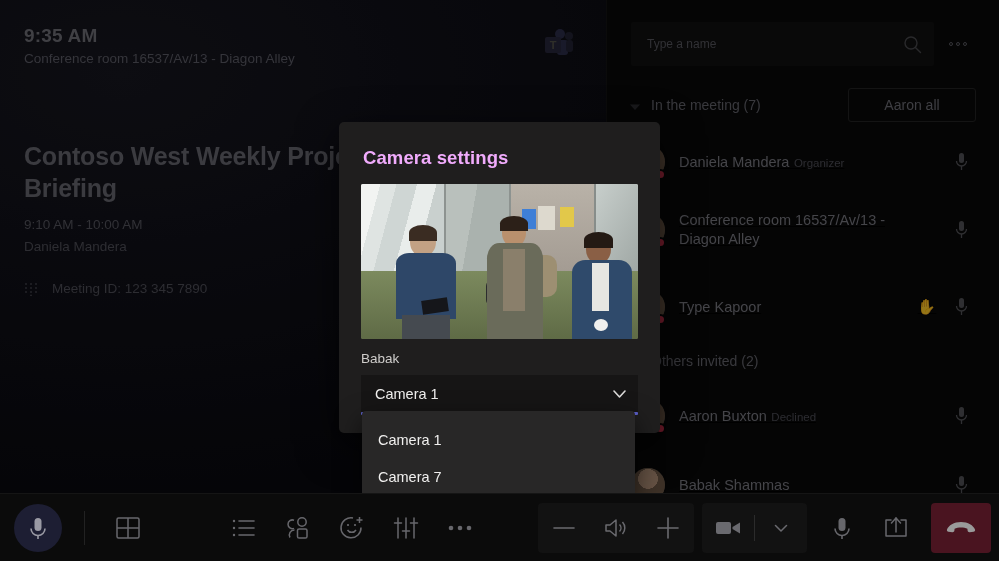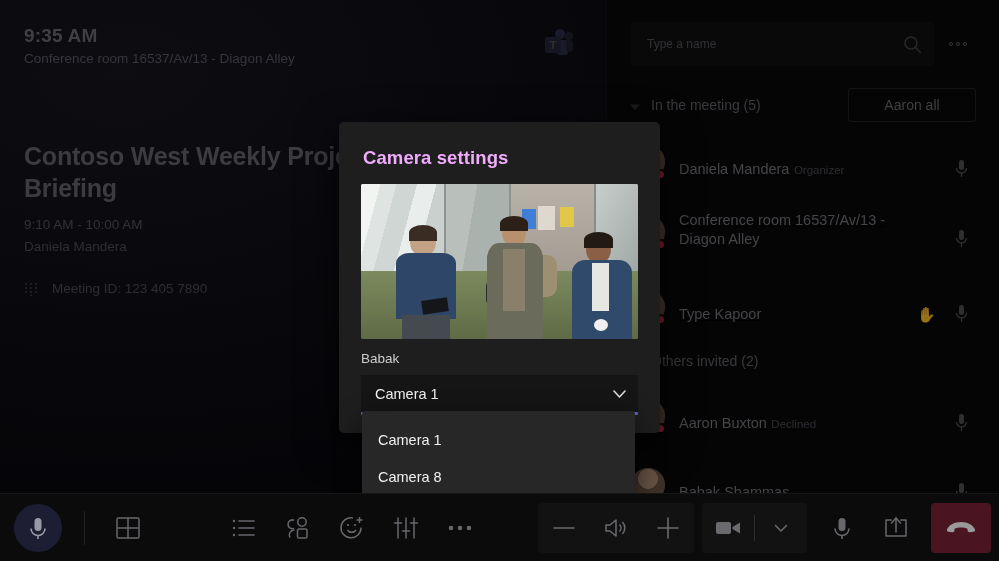--- a/index.html
+++ b/index.html
@@ -94,21 +94,21 @@
     position: absolute; right: 0; top: 3px;
     width: 128px; height: 34px;
     border: 1px solid #232323; border-radius: 3px;
     background: transparent; color: #6c6c74; font-size: 14px;
     font-family: "Liberation Sans", sans-serif;
     display: flex; align-items: center; justify-content: center;
   }
 
   .participant {
     position: absolute; left: 24px; width: 345px;
-    display: flex; align-items: flex-end; text-decoration: underline;
+    display: flex; align-items: center; text-decoration: underline;
   }
   .avatar {
     width: 34px; height: 34px; border-radius: 50%;
     flex: none; position: relative; overflow: visible;
     background: #3d3a38;
   }
   .avatar .face {
     position: absolute; inset: 0; border-radius: 50%;
     background: radial-gradient(circle at 50% 32%, #b08f78 0 34%, #6b5746 35% 100%);
   }
@@ -282,21 +282,21 @@
               <circle cx="2" cy="6" r="1"></circle>
                 <circle cx="7" cy="6" r="1"></circle>
                 <circle cx="12" cy="6" r="1"></circle>
               <circle cx="2" cy="10" r="1"></circle>
                 <circle cx="7" cy="10" r="1"></circle>
                 <circle cx="12" cy="10" r="1"></circle>
               <circle cx="7" cy="13.5" r="1"></circle>
             </g>
           </svg>
         </span>
-        <span class="meeting-id-text">Meeting ID: 123 405 7890</span>
+        <span class="meeting-id-text">Meeting ID: 123 345 7890</span>
       </div>
     </div>
   </div>
 
   <div class="roster">
 
     <div class="search-row">
       <div class="search-box">
         <span class="search-placeholder">Type a name</span>
         <span class="search-icon">
@@ -312,21 +312,21 @@
           <span></span>
       </div>
     </div>
 
     <div class="section-head meeting">
       <span class="caret">
         <svg viewBox="0 0 12 12" width="12" height="12">
             <path d="M1 3.5 L6 9 L11 3.5 Z" fill="#4e4e57"></path>
           </svg>
       </span>
-      <span class="section-label">In the meeting (5)</span>
+      <span class="section-label">In the meeting (7)</span>
       <button class="mute-all-btn">Aaron all</button>
     </div>
 
     <div class="participant" style="top:145px">
       <span class="avatar">
         <span class="face"></span>
           <span class="pres"></span>
       </span>
       <span class="p-text">
         <span class="p-name">Daniela Mandera</span>
@@ -477,21 +477,21 @@
         <svg viewBox="0 0 17 17" width="17" height="17" fill="none" stroke="#f0efee" stroke-width="1.6" stroke-linecap="round" stroke-linejoin="round">
           <polyline points="3,6 8.5,12 14,6"></polyline>
         </svg>
       </span>
     </div>
     <div class="select-underline" style="background: rgb(91, 95, 199);"></div>
   </div>
 
   <div class="dropdown">
     <div class="dd-option">Camera 1</div>
-    <div class="dd-option">Camera 8</div>
+    <div class="dd-option">Camera 7</div>
   </div>
 
   <div class="bottombar">
     <div class="bb-left">
       <div class="round-mic">
         <svg width="22" height="26" viewBox="0 0 22 26" fill="#9a9aa4">
           <rect x="7.5" y="3" width="7" height="13" rx="3.5"></rect>
           <path d="M4 13.5 a7 7 0 0 0 14 0" fill="none" stroke="#9a9aa4" stroke-width="1.6"></path>
           <line x1="11" y1="20.5" x2="11" y2="24" stroke="#9a9aa4" stroke-width="1.6"></line>
         </svg>

